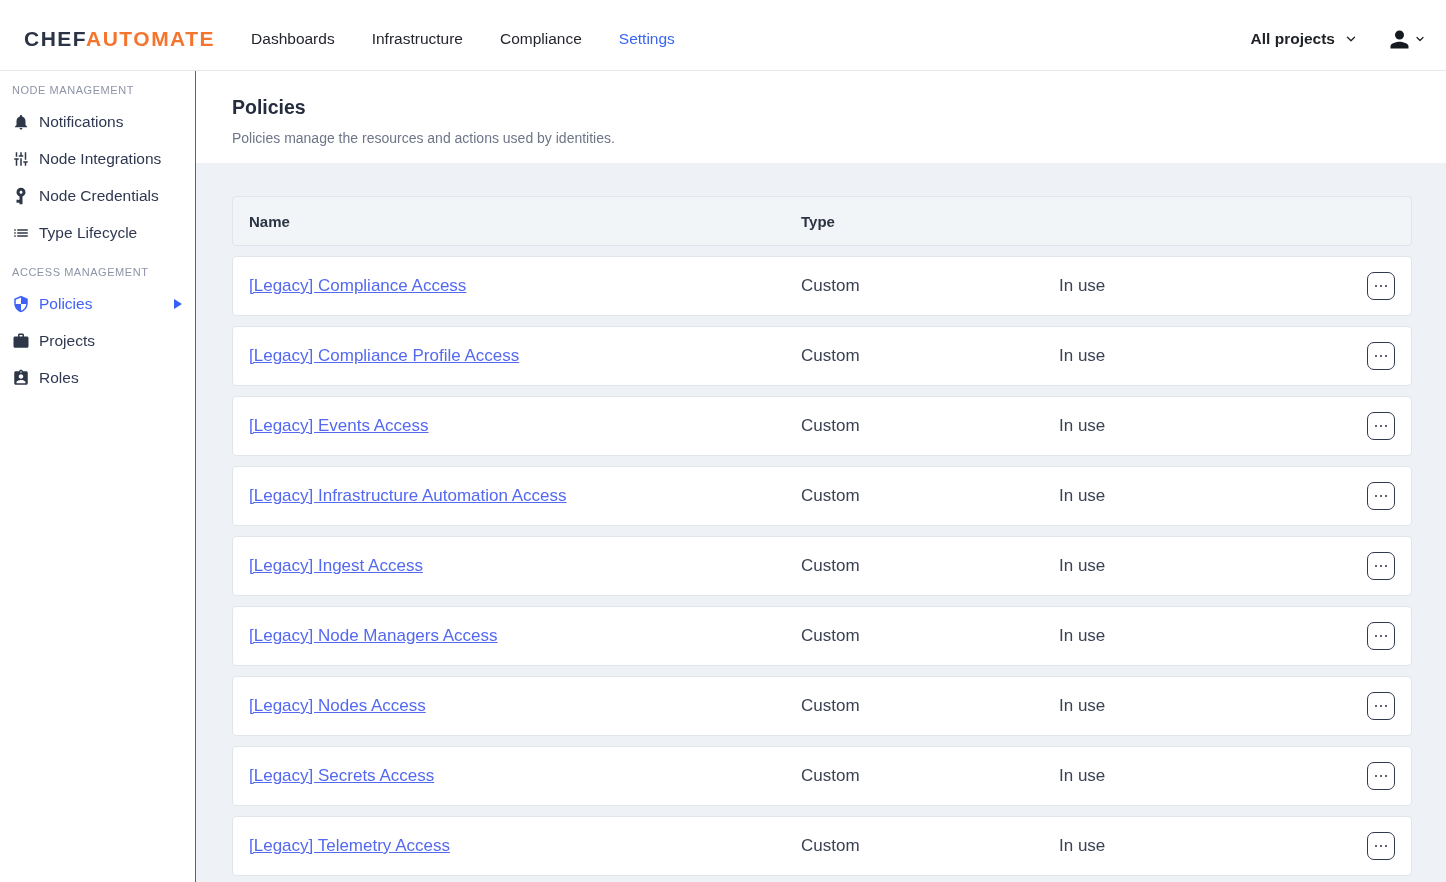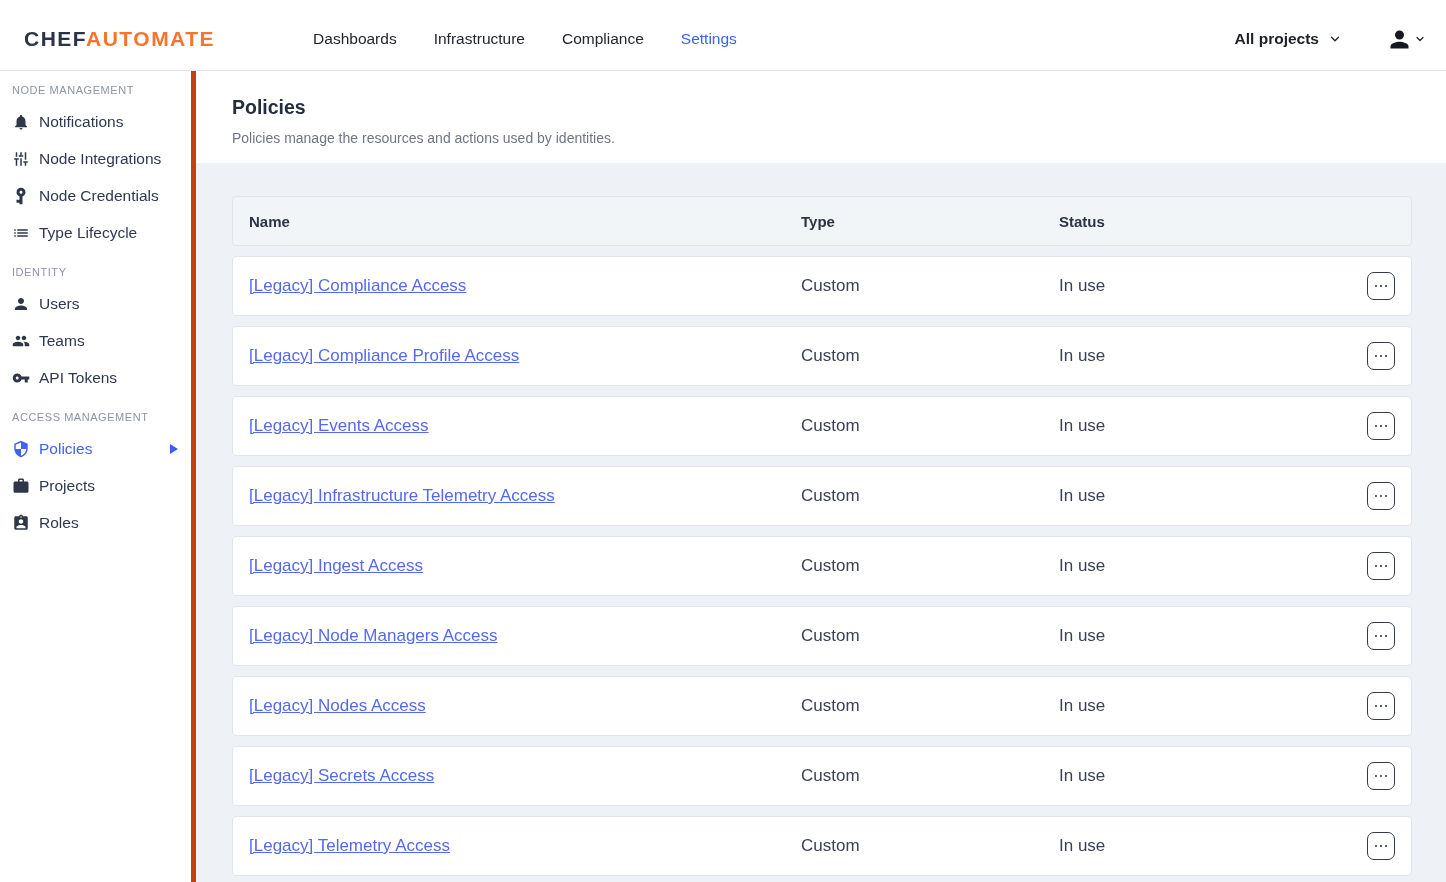--- a/index.html
+++ b/index.html
@@ -5,33 +5,33 @@
   * { margin:0; padding:0; box-sizing:border-box; }
   html,body { width:1446px; height:882px; overflow:hidden; background:#fff;
     font-family:"Liberation Sans", sans-serif; color:#2f3850; }
 
   
   .topnav { height:71px; background:#fff; border-bottom:1px solid #e4e8ed;
     display:flex; align-items:center; padding:8px 16px 0 24px; }
   .logo { font-size:21px; font-weight:800; letter-spacing:1.5px; cursor:pointer; white-space:nowrap; }
   .logo .chef { color:#2b3346; }
   .logo .automate { color:#f4752d; }
-  .nav-links { display:flex; gap:37px; margin-left:98px; }
+  .nav-links { display:flex; gap:37px; margin-left:36px; }
   .nav-link { font-size:15.5px; color:#23262d; text-decoration:none; cursor:pointer; }
   .nav-link.active { color:#3864f2; }
-  .topnav-right { margin-left:auto; display:flex; align-items:center; gap:44px; padding-right:4px; }
+  .topnav-right { margin-left:auto; display:flex; align-items:center; gap:28px; padding-right:4px; }
   .projects-filter { display:flex; align-items:center; gap:9px; cursor:pointer; }
   .projects-filter .pf-label { font-size:15.5px; font-weight:700; color:#1e2126; }
   .user-menu { display:flex; align-items:center; gap:1px; cursor:pointer; }
 
   
   .shell { display:flex; height:811px; }
 
   
-  .sidebar { width:196px; min-width:196px; background:#fff; border-right:5px solid #c2410c;
+  .sidebar { width:196px; min-width:196px; background:#fff; border-right:1px solid #c2410c;
     padding-top:10px; }
   .side-label { font-size:11px; color:#8d94a6; letter-spacing:.05em; padding:0 12px;
     height:18px; line-height:18px; margin-bottom:4px; }
   .side-section { margin-bottom:12px; }
   .side-item { height:37px; display:flex; align-items:center; padding:0 12px; gap:9px;
     font-size:15.5px; color:#2f3850; cursor:pointer; position:relative;text-align:right; }
   .side-item .icn { width:18px; height:18px; flex:0 0 18px; display:flex; align-items:center; }
   .side-item .icn svg { fill:#2e3747; }
   .side-item.active { color:#3f62f5; }
   .side-item.active .icn svg { fill:#3f62f5; }
@@ -130,47 +130,20 @@
       <div class="side-item">
         <span class="icn">
             <svg width="18" height="18" viewBox="0 0 24 24">
               <path d="M3 13h2v-2H3v2zm0 4h2v-2H3v2zm0-8h2V7H3v2zm4 4h14v-2H7v2zm0 4h14v-2H7v2zM7 7v2h14V7H7z"></path>
             </svg>
           </span>
         <span>Type Lifecycle</span>
       </div>
     </div>
 
-    <div class="side-section">
-      <div class="side-label">IDENTITY</div>
-      <div class="side-item">
-        <span class="icn">
-            <svg width="18" height="18" viewBox="0 0 24 24">
-              <path d="M12 12c2.21 0 4-1.79 4-4s-1.79-4-4-4-4 1.79-4 4 1.79 4 4 4zm0 2c-2.67 0-8 1.34-8 4v2h16v-2c0-2.66-5.33-4-8-4z"></path>
-            </svg>
-          </span>
-        <span>Users</span>
-      </div>
-      <div class="side-item">
-        <span class="icn">
-            <svg width="18" height="18" viewBox="0 0 24 24">
-              <path d="M16 11c1.66 0 2.99-1.34 2.99-3S17.66 5 16 5c-1.66 0-3 1.34-3 3s1.34 3 3 3zm-8 0c1.66 0 2.99-1.34 2.99-3S9.66 5 8 5C6.34 5 5 6.34 5 8s1.34 3 3 3zm0 2c-2.33 0-7 1.17-7 3.5V19h14v-2.5c0-2.33-4.67-3.5-7-3.5zm8 0c-.29 0-.62.02-.97.05 1.16.84 1.97 1.97 1.97 3.45V19h6v-2.5c0-2.33-4.67-3.5-7-3.5z"></path>
-            </svg>
-          </span>
-        <span>Teams</span>
-      </div>
-      <div class="side-item">
-        <span class="icn">
-            <svg width="18" height="18" viewBox="0 0 24 24">
-              <path d="M12.65 10C11.83 7.67 9.61 6 7 6c-3.31 0-6 2.69-6 6s2.69 6 6 6c2.61 0 4.83-1.67 5.65-4H17v4h4v-4h2v-4H12.65zM7 14c-1.1 0-2-.9-2-2s.9-2 2-2 2 .9 2 2-.9 2-2 2z"></path>
-            </svg>
-          </span>
-        <span>API Tokens</span>
-      </div>
-    </div>
 
     <div class="side-section">
       <div class="side-label">ACCESS MANAGEMENT</div>
       <div class="side-item active">
         <span class="icn">
             <svg width="18" height="18" viewBox="0 0 24 24">
               <path d="M12 1L3 5v6c0 5.55 3.84 10.74 9 12 5.16-1.26 9-6.45 9-12V5l-9-4zm0 10.99h7c-.53 4.12-3.28 7.79-7 8.94V12H5V6.3l7-3.11v8.8z"></path>
             </svg>
           </span>
         <span>Policies</span>
@@ -199,21 +172,20 @@
   <main class="content">
     <div class="page-header">
       <h1 class="page-title">Policies</h1>
       <div class="page-desc">Policies manage the resources and actions used by identities.</div>
     </div>
 
     <div class="table-area">
       <div class="thead">
         <span>Name</span>
         <span>Type</span>
-        <span>Status</span>
         <span></span>
       </div>
 
       <div class="trow">
         <span><a class="row-link">[Legacy] Compliance Access</a></span>
         <span>Custom</span>
         <span>In use</span>
         <button class="action-btn">
             <span style="display:flex;gap:2.5px;">
               <i></i>
@@ -243,21 +215,21 @@
         <button class="action-btn">
             <span style="display:flex;gap:2.5px;">
               <i></i>
               <i></i>
               <i></i>
             </span>
           </button>
       </div>
 
       <div class="trow">
-        <span><a class="row-link">[Legacy] Infrastructure Telemetry Access</a></span>
+        <span><a class="row-link">[Legacy] Infrastructure Automation Access</a></span>
         <span>Custom</span>
         <span>In use</span>
         <button class="action-btn">
             <span style="display:flex;gap:2.5px;">
               <i></i>
               <i></i>
               <i></i>
             </span>
           </button>
       </div>

